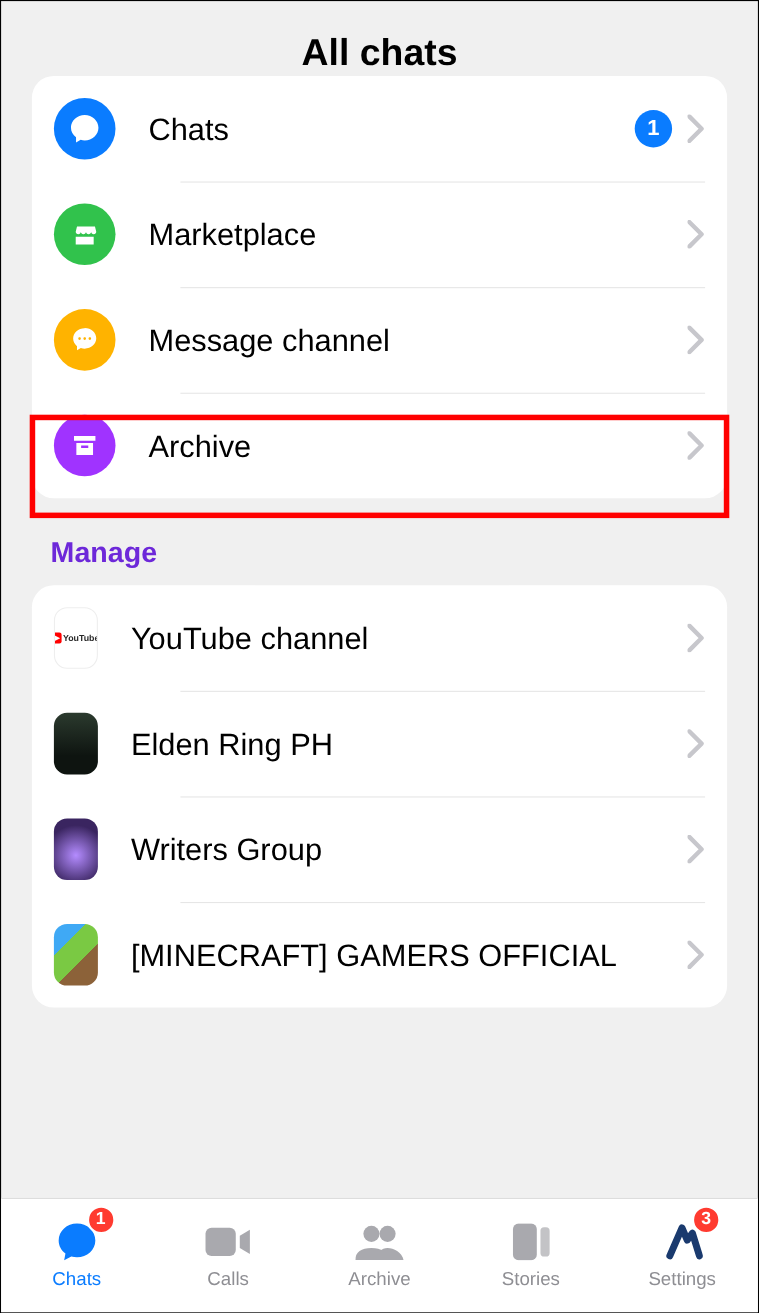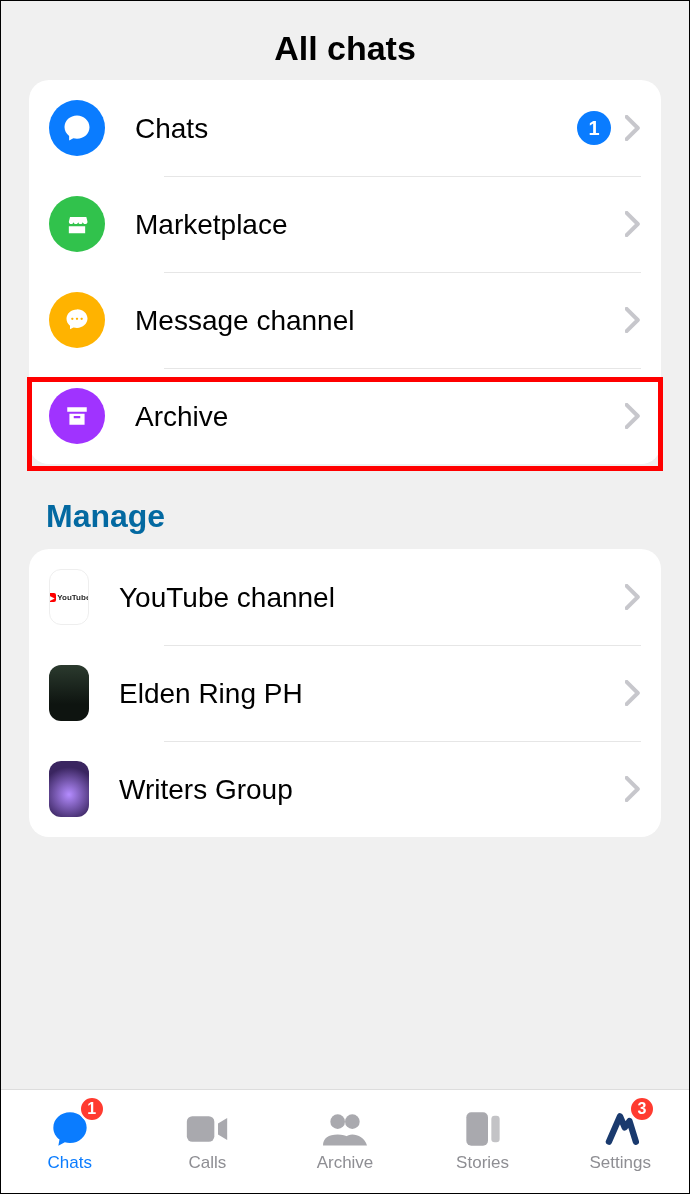--- a/index.html
+++ b/index.html
@@ -7,21 +7,21 @@
     width: 690px;
     height: 1194px;
     background: #f0f0f0;
     font-family: -apple-system, BlinkMacSystemFont, "Segoe UI", Helvetica, Arial, sans-serif;
     position: relative;
     border: 1px solid #000;
     overflow: hidden;
   }
   .header {
     text-align: center;
-    padding: 28px 0 12px 0;
+    padding: 28px 0 1px 0;
   }
   .header h1 {
     font-size: 34px;
     font-weight: 800;
     color: #000;
   }
   .card {
     background: #fff;
     margin: 0 28px;
     border-radius: 20px;
@@ -101,22 +101,22 @@
     justify-content: space-between;
     align-items: center;
     padding: 34px 45px 14px 45px;
   }
   .section-title {
     font-size: 26px;
     color: #8e8e93;
     font-weight: 500;
   }
   .manage {
-    font-size: 32px;
-    color: #0369a1;
+    font-size: 26px;
+    color: #6d28d9;
     font-weight: 600;
   }
   .highlight-box {
     position: absolute;
     border: 5px solid #ff0000;
     pointer-events: none;
     left: 26px;
     right: 26px;
     top: 376px;
     height: 94px;
@@ -255,20 +255,27 @@
 
   <div class="row">
     <div class="thumb" style="background:radial-gradient(circle at 50% 60%, #b48cff, #3a2560 70%);"></div>
     <div class="row-label">Writers Group</div>
     <svg class="chev" width="16" height="26" viewBox="0 0 10 16">
         <path d="M1 1l7 7-7 7" stroke="#c7c7cc" stroke-width="2.5" fill="none" stroke-linecap="round" stroke-linejoin="round"></path>
       </svg>
   </div>
 
 
+  <div class="row">
+    <div class="thumb" style="background:linear-gradient(135deg,#3fa9f5 30%,#7ac943 30% 60%,#8c6239 60%);"></div>
+    <div class="row-label">[MINECRAFT] GAMERS OFFICIAL</div>
+    <svg class="chev" width="16" height="26" viewBox="0 0 10 16">
+        <path d="M1 1l7 7-7 7" stroke="#c7c7cc" stroke-width="2.5" fill="none" stroke-linecap="round" stroke-linejoin="round"></path>
+      </svg>
+  </div>
 
 </div>
 
 <div class="tabbar">
 
   <div class="tab active">
     <div class="tab-icon">
       <svg width="44" height="40" viewBox="0 0 24 24" fill="#0a7cff">
           <path d="M12 2C6.5 2 2 6.1 2 11.2c0 2.9 1.4 5.4 3.7 7.1l-.7 3.7 3.9-2c1 .3 2 .4 3.1.4 5.5 0 10-4.1 10-9.2S17.5 2 12 2z"></path>
         </svg>

